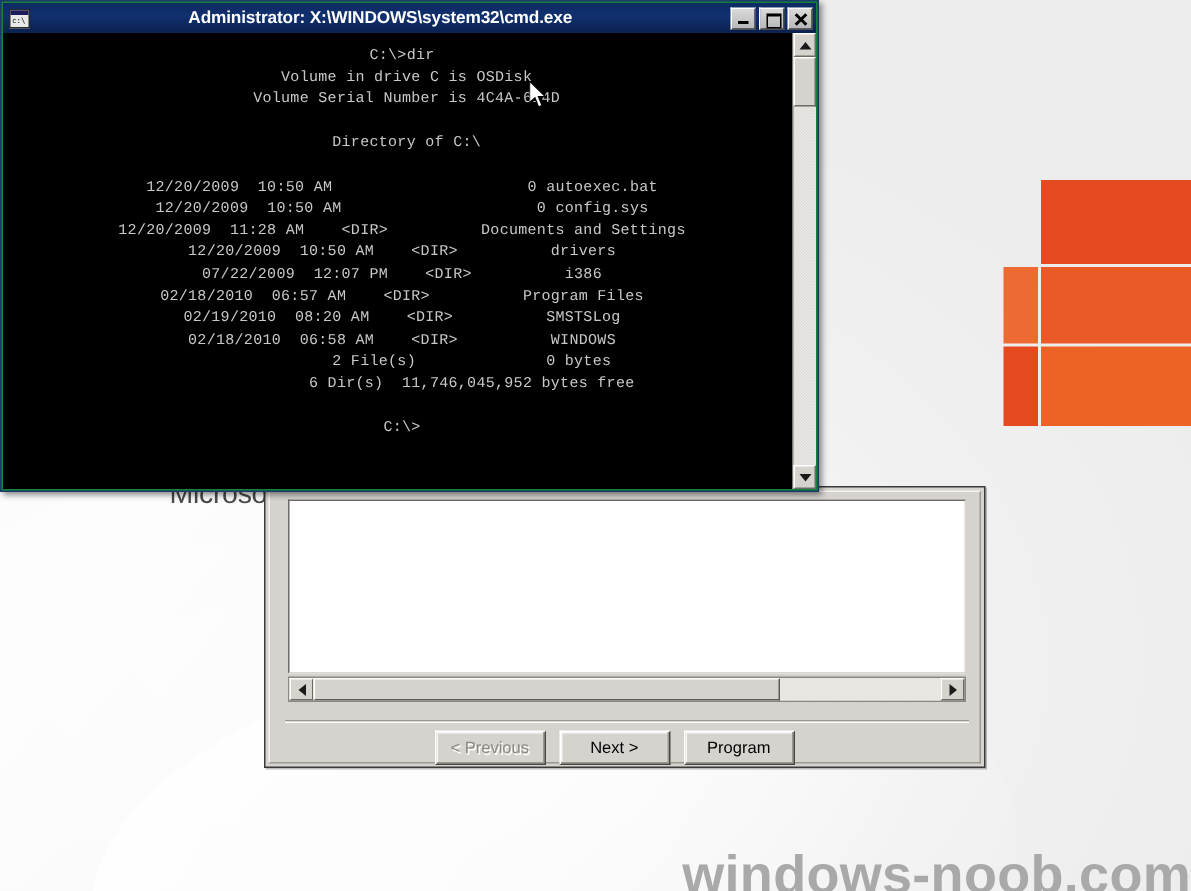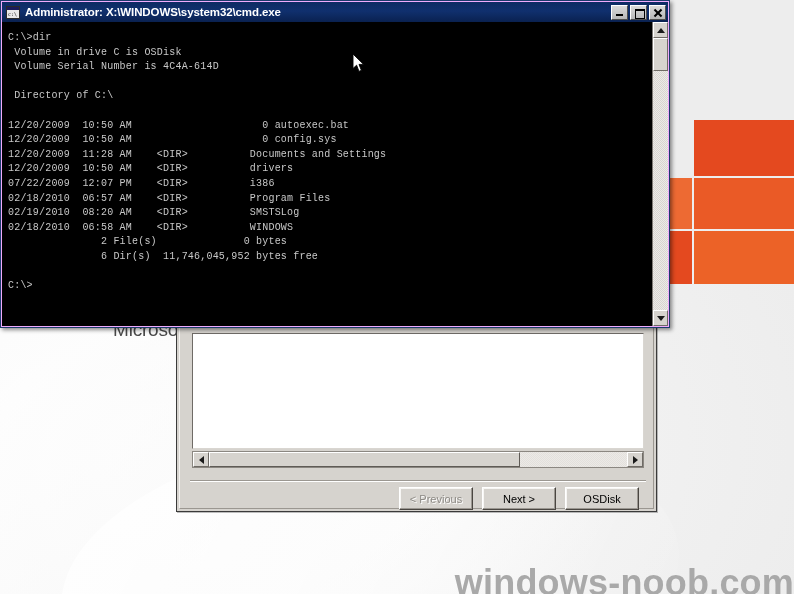--- a/index.html
+++ b/index.html
@@ -166,45 +166,46 @@
     left:10px; top:152px;
     width:456px; height:2px;
     border-top:1px solid #9b9791;
     border-bottom:1px solid #ffffff;
   }
 
   
   .dlg-buttons {
     position:absolute;
     left:0; right:14px; top:159px;
-    display:flex; justify-content:flex-end; gap:9px;
+    display:flex; justify-content:center; gap:9px;
   }
   .btn {
     width:74px; height:23px;
     background:#d6d3ce;
     border:1px solid #ffffff;
     border-right-color:#4a4641;
     border-bottom-color:#4a4641;
     box-shadow:inset -1px -1px 0 #9b9791, inset 1px 1px 0 #f7f6f4;
     font-family:"Liberation Sans", sans-serif;
     font-size:11px;
     color:#000000;
     display:flex; align-items:center; justify-content:center;
     cursor:default;
   }
   .btn.disabled { color:#8d8a85; text-shadow:1px 1px 0 #ffffff; }
 
   
   .console-win {
     position:absolute;
     left:0; top:0;
-    width:670px; height:328px;
-    background:#f0abfc;
+    width:546px; height:328px;
+    background:#15803d;
     border:1px solid #1b3a6b;
     box-shadow:2px 2px 4px rgba(0,0,0,.45);
+    text-align:center;
   }
   .titlebar {
     position:absolute; left:1px; right:1px; top:1px;
     height:20px;
     background:linear-gradient(180deg,#0d2b63 0%,#10306e 45%,#0a2150 100%);
     display:flex; align-items:center;
     padding:0 2px 0 4px;
     gap:5px;
   }
   .tb-icon {
@@ -354,21 +355,21 @@
         <div class="hs-btn">
           <span class="arrow-r"></span>
         </div>
       </div>
 
       <div class="dlg-sep"></div>
 
       <div class="dlg-buttons">
         <div class="btn disabled">&lt; Previous</div>
         <div class="btn">Next &gt;</div>
-        <div class="btn">OSDisk</div>
+        <div class="btn">Program</div>
       </div>
 
     </div>
   </div>
 
   <div class="console-win">
 
     <div class="titlebar">
       <div class="tb-icon"></div>
       <div class="tb-title">Administrator: X:\WINDOWS\system32\cmd.exe</div>

